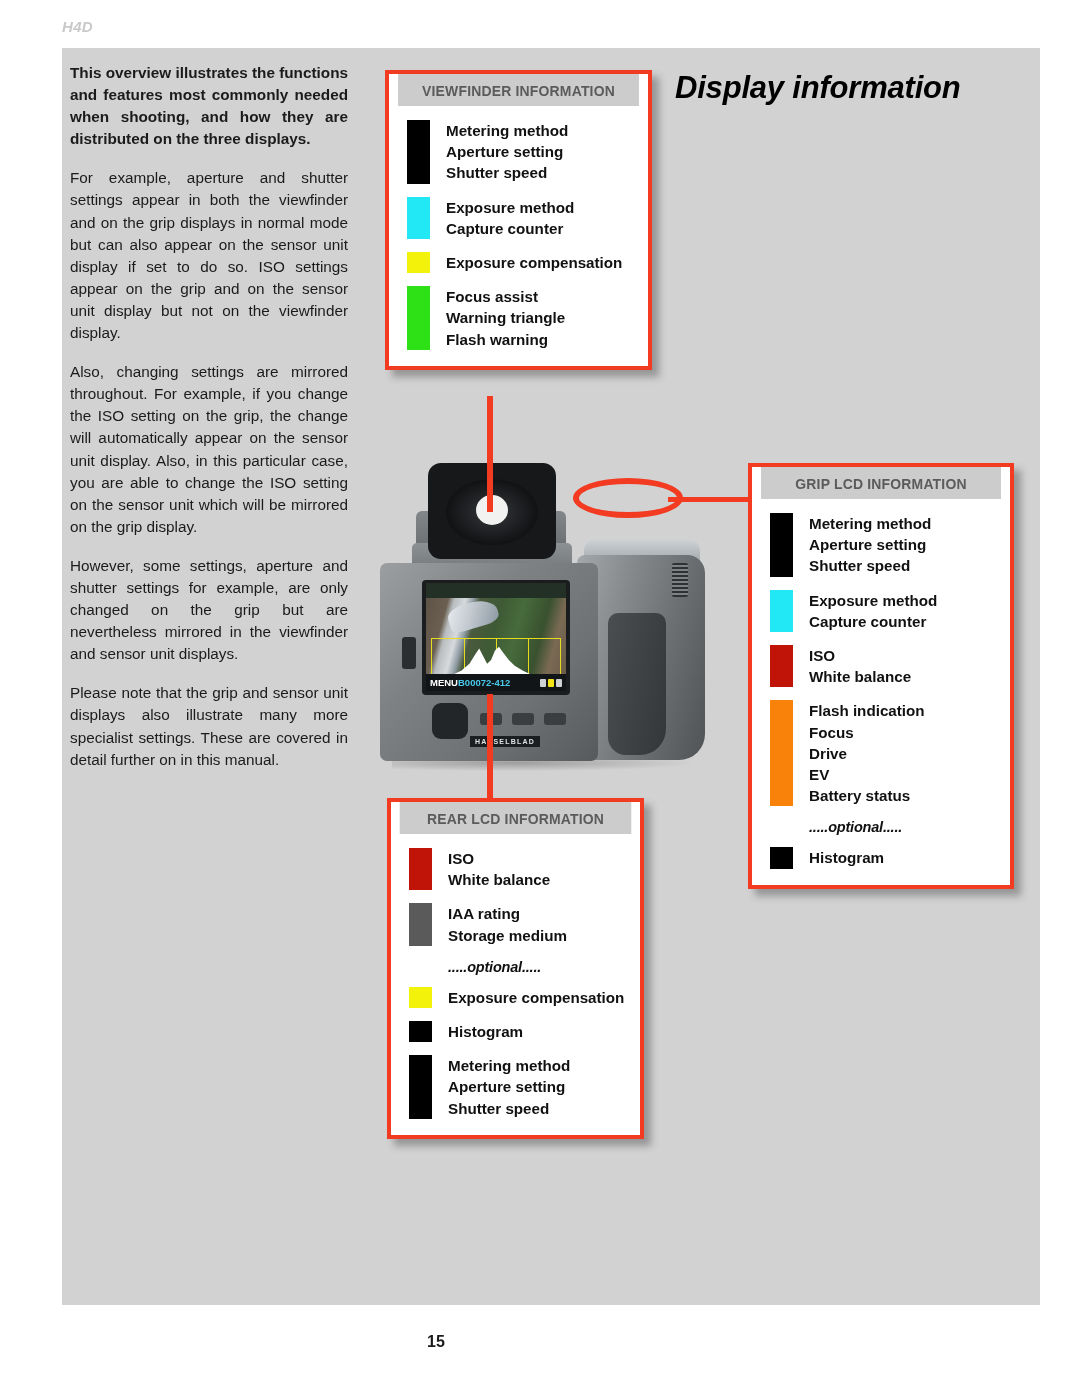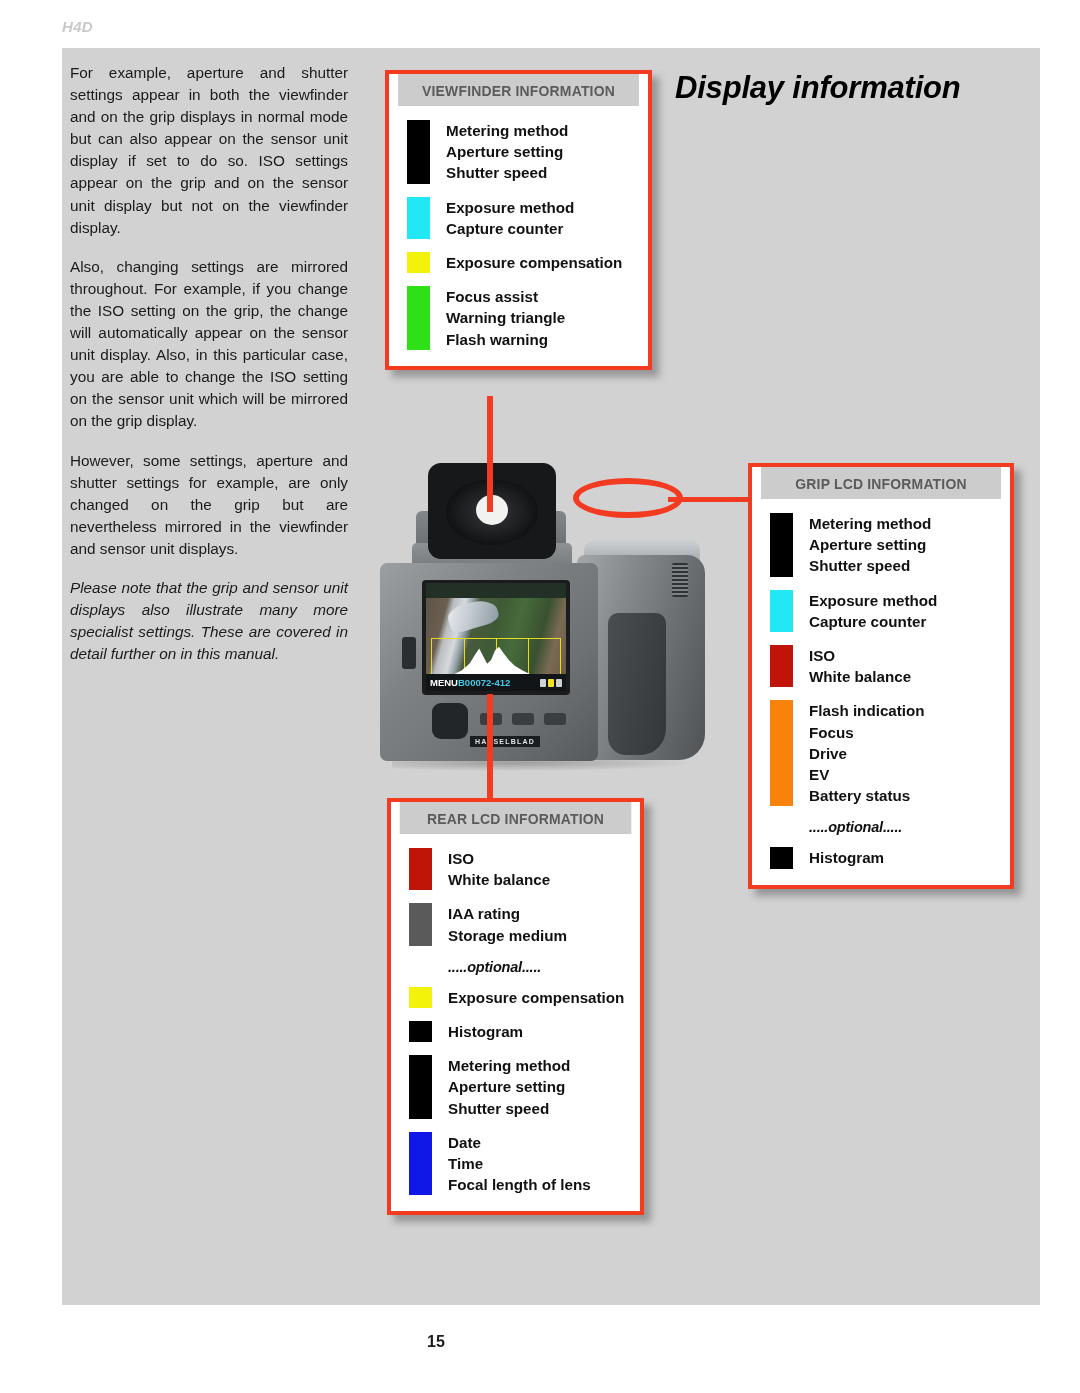--- a/index.html
+++ b/index.html
@@ -64,21 +64,21 @@
     width: 278px;
   }
   #left-column p {
     font-size: 15.3px;
     line-height: 1.445;
     color: #1b1b1b;
     text-align: justify;
     margin-bottom: 17px;
   }
   #left-column p.lead { font-weight: bold; }
-  #left-column p.note { font-style: italic; }
+  #left-column p.note { }
 
   
   .info-box {
     position: absolute;
     background: #ffffff;
     border: 4px solid #f23b20;
     box-shadow: 7px 7px 7px rgba(70,70,70,0.42);
   }
   .info-box-header {
     background: #cccccc;
@@ -308,20 +308,21 @@
 
   <div id="running-head">H4D</div>
 
   <div id="content-panel"></div>
 
   <h1 id="page-title">
     <span>Display information</span>
   </h1>
 
   <div id="left-column">
+    <p class="lead">This overview illustrates the functions and features most commonly needed when shooting, and how they are distributed on the three displays.</p>
     <p>For example, aperture and shutter settings appear in both the viewfinder and on the grip displays in normal mode but can also appear on the sensor unit display if set to do so. ISO settings appear on the grip and on the sensor unit display but not on the viewfinder display.</p>
     <p>Also, changing settings are mirrored throughout. For example, if you change the ISO setting on the grip, the change will automatically appear on the sensor unit display. Also, in this particular case, you are able to change the ISO setting on the sensor unit which will be mirrored on the grip display.</p>
     <p>However, some settings, aperture and shutter settings for example, are only changed on the grip but are nevertheless mirrored in the viewfinder and sensor unit displays.</p>
     <p class="note">Please note that the grip and sensor unit displays also illustrate many more specialist settings. These are covered in detail further on in this manual.</p>
   </div>
 
   <div id="camera-figure">
     <div class="cam" id="cam-shadow"></div>
     <div class="cam" id="cam-grip-top"></div>
     <div class="cam" id="cam-grip"></div>
@@ -509,27 +510,19 @@
 
       <div class="legend-row">
         <div class="swatch" style="background:#000000"></div>
         <div class="legend-labels">
           <div>Metering method</div>
           <div>Aperture setting</div>
           <div>Shutter speed</div>
         </div>
       </div>
 
-      <div class="legend-row">
-        <div class="swatch" style="background:#1018e8"></div>
-        <div class="legend-labels">
-          <div>Date</div>
-          <div>Time</div>
-          <div>Focal length of lens</div>
-        </div>
-      </div>
 
     </div>
   </div>
 
   <div id="page-number">15</div>
 
 </div>
 
 </body></html>

